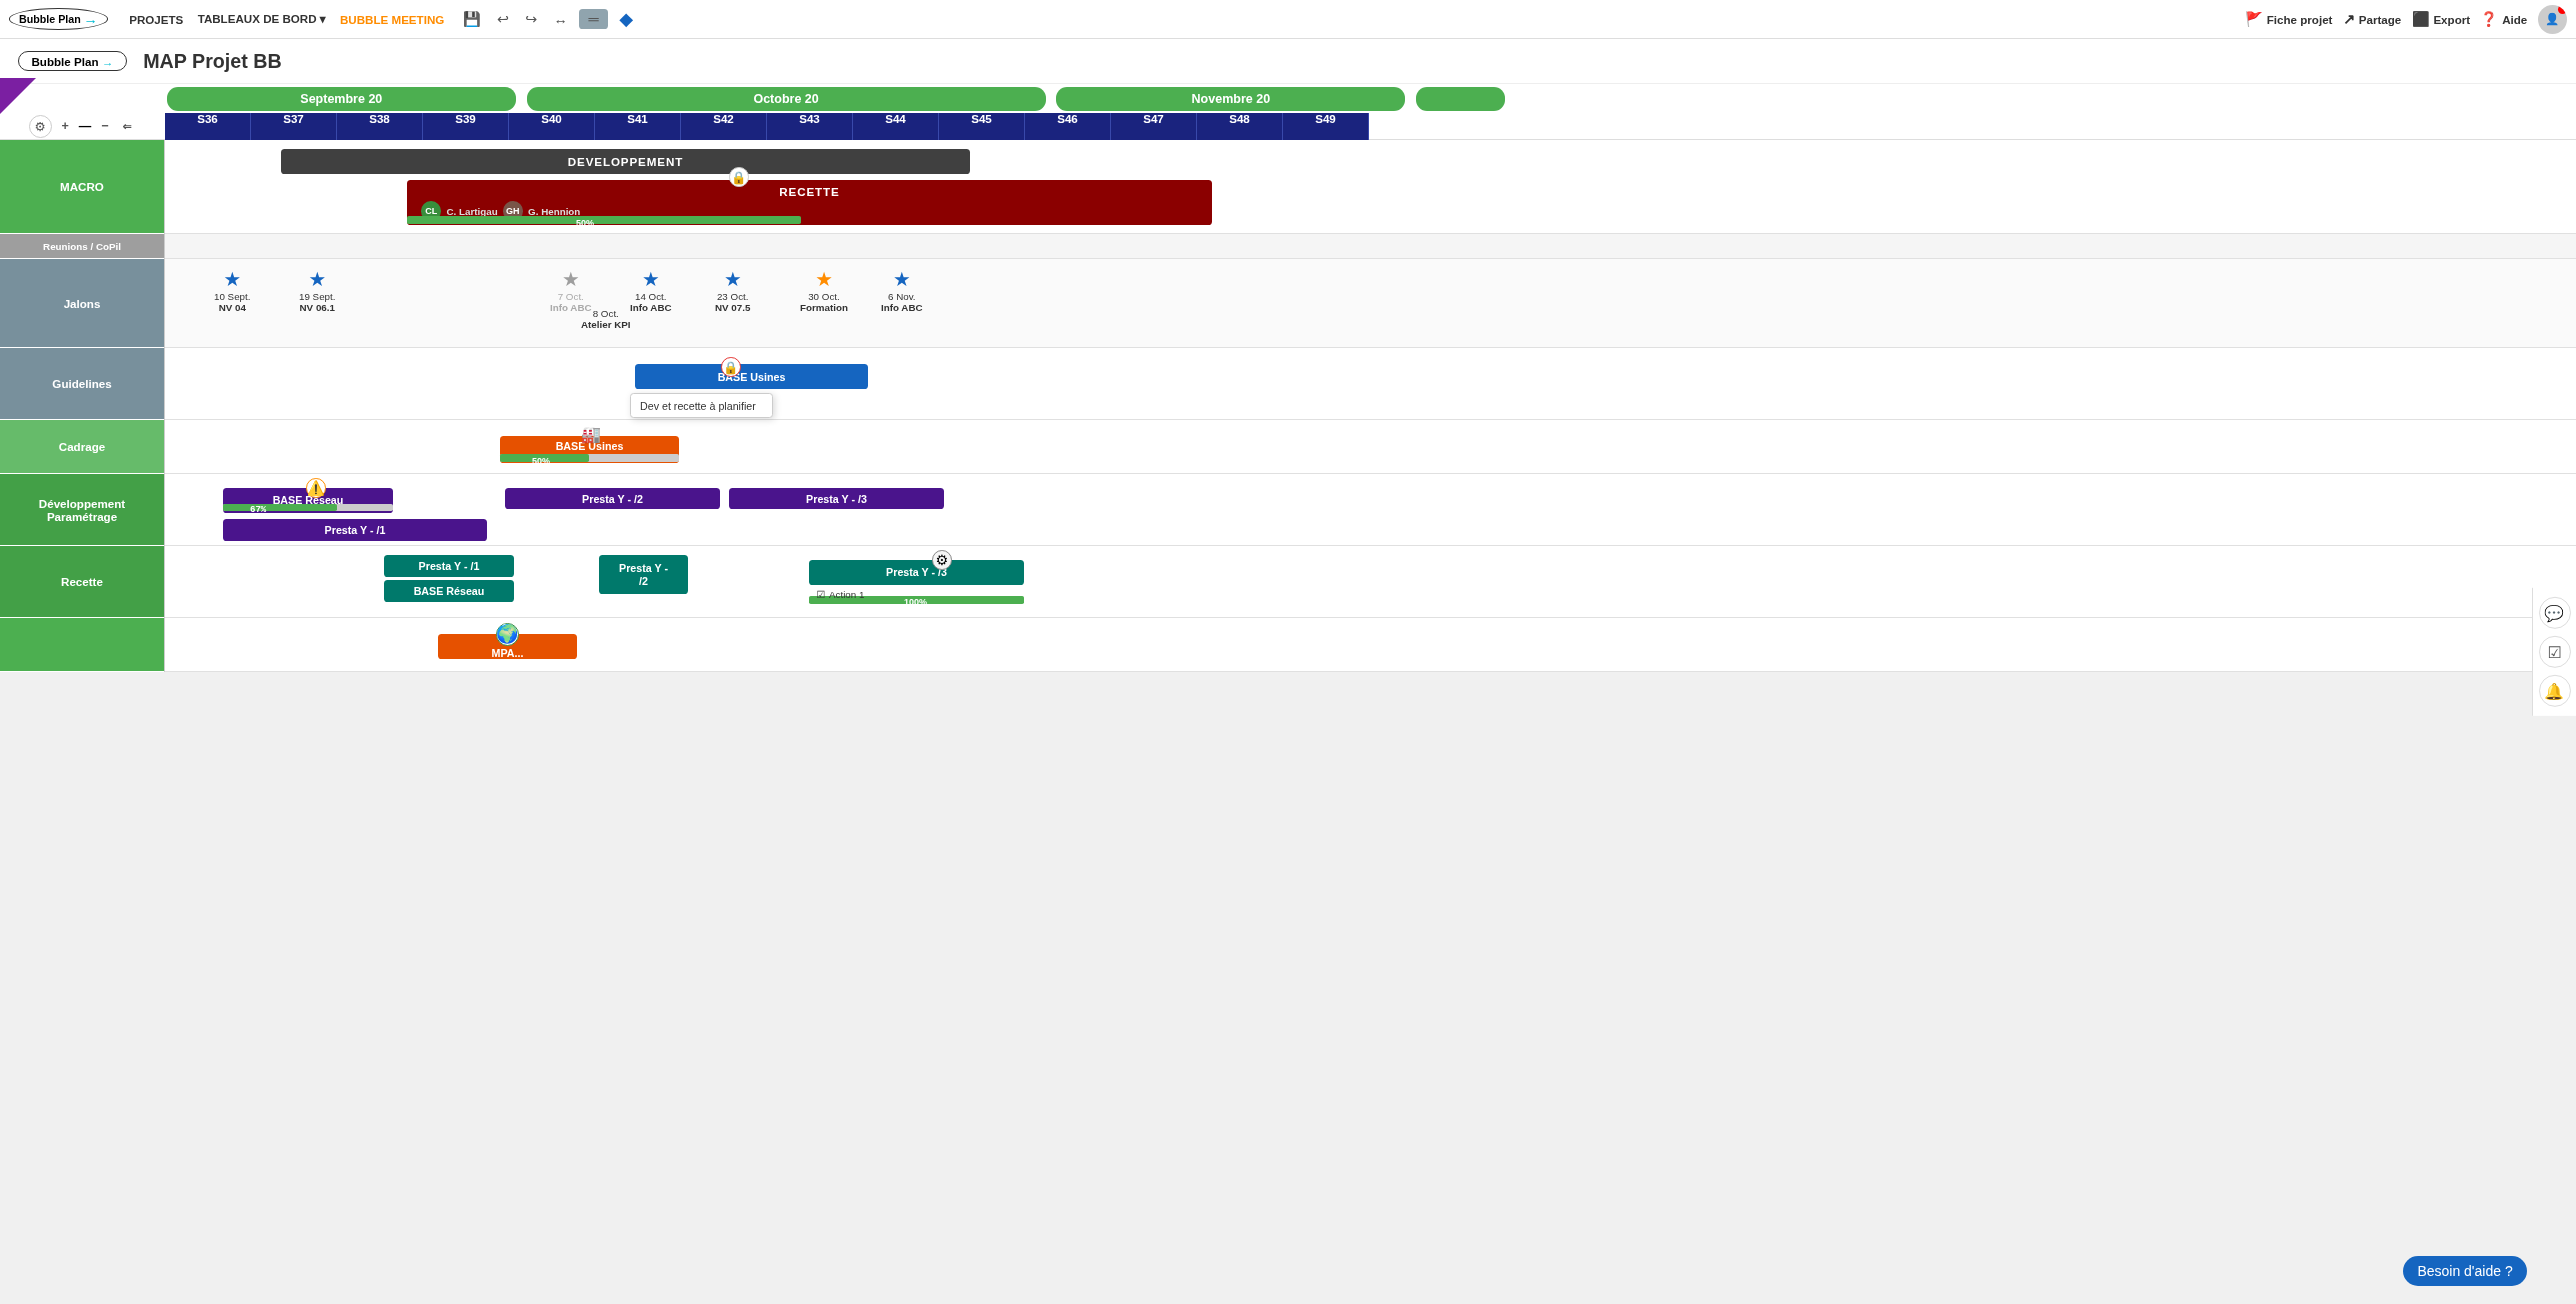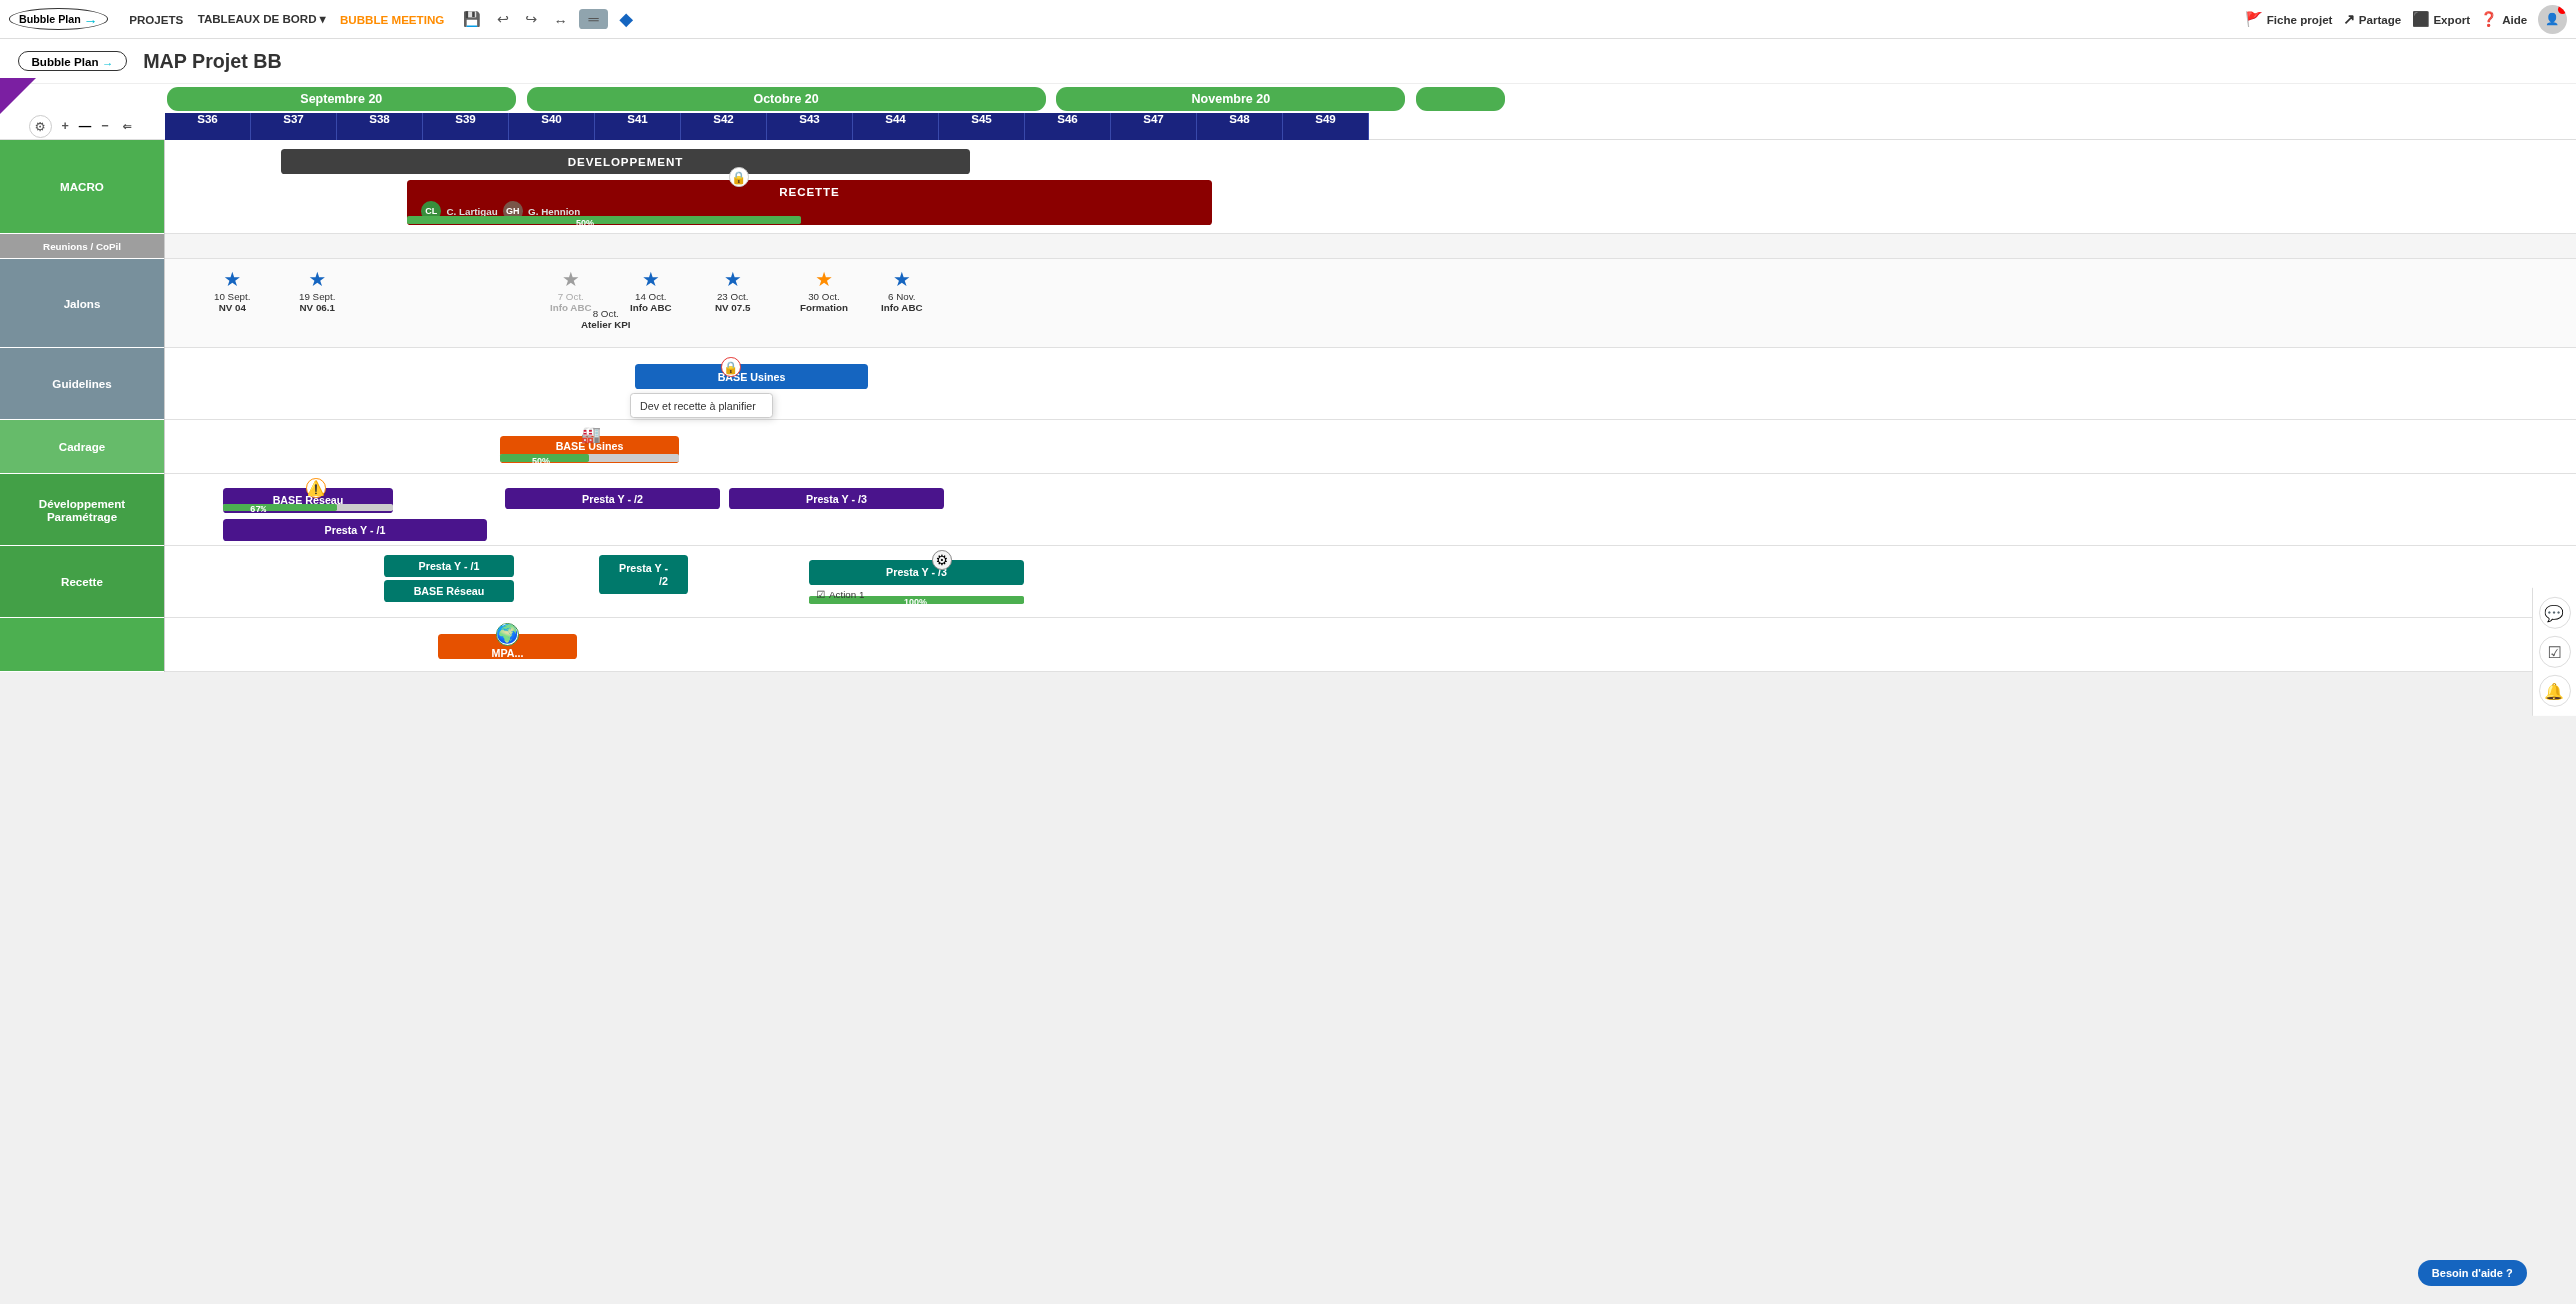--- a/index.html
+++ b/index.html
@@ -341,22 +341,22 @@
 
     
     .help-btn {
       position: fixed;
       bottom: 18px;
       right: 49px;
       background: #1565c0;
       color: #fff;
       border-radius: 18px;
       padding: 7.2px 14.3px;
-      font-weight: bold;
-      font-size: 11px;
+      font-weight: normal;
+      font-size: 14px;
       cursor: pointer;
       z-index: 200;
     }
 
     
     .checkbox-item {
       display: flex;
       align-items: center;
       gap: 3.6px;
       font-size: 9.8px;
@@ -630,21 +630,21 @@
         <div class="gantt-row row-h-recette" style="position:relative;">
 
           <div class="bubble-bar teal" style="left:219px; top:9px; width:130px; height:21.5px; font-size:10.7px;">
             <span>Presta Y - /1</span>
           </div>
 
           <div class="bubble-bar teal" style="left:219px; top:34px; width:130px; height:21.5px; font-size:10.7px;">
             <span>BASE Réseau</span>
           </div>
 
-          <div class="bubble-bar teal" style="left:434px; top:9px; width:89px; height:39px; font-size:10.7px; text-align:right; white-space:pre-line; line-height:1.2;">
+          <div class="bubble-bar teal" style="left:434px; top:9px; width:89px; height:39px; font-size:10.7px; text-align:center; white-space:pre-line; line-height:1.2;">
             <span>Presta Y -
 /2</span>
           </div>
 
           <div style="position:absolute; left:767px; top:3.6px; font-size:14.3px; z-index:10; background:#f5f5f5; border-radius:50%; width:19.7px; height:19.7px; display:flex; align-items:center; justify-content:center; border:1.8px solid #888;">⚙</div>
 
           <div class="bubble-bar teal" style="left:644px; top:13.4px; width:215px; height:25px; font-size:10.7px;">
             <span>Presta Y - /3</span>
           </div>
 

